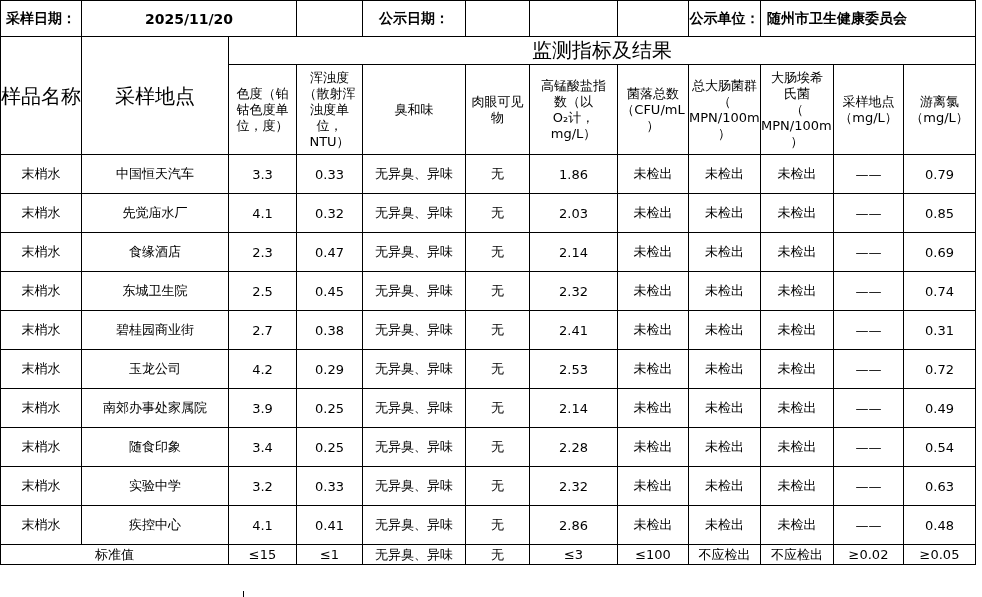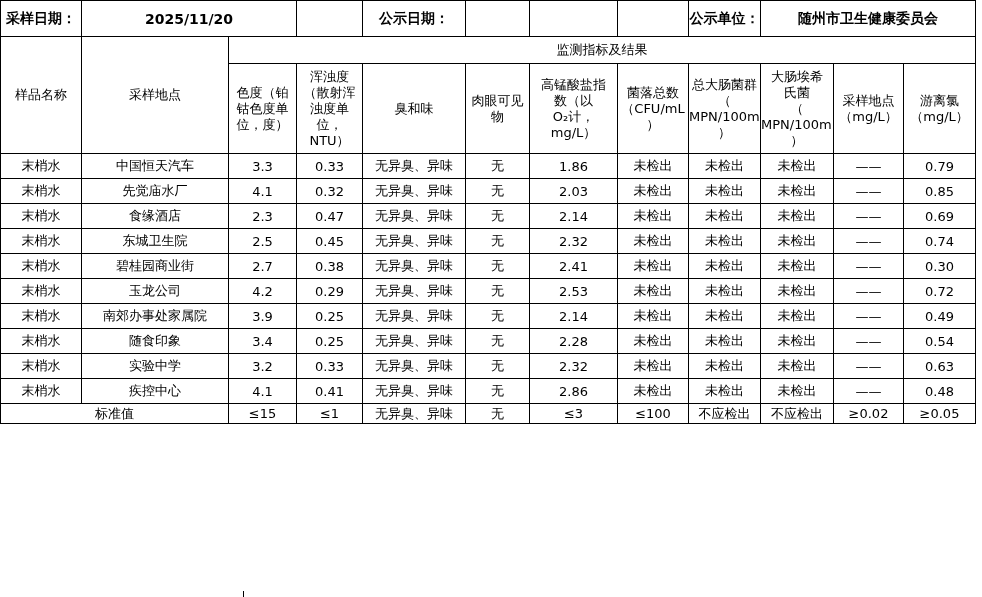--- a/index.html
+++ b/index.html
@@ -13,26 +13,26 @@
     font-size:21px;font-weight:bold;letter-spacing:4px;white-space:nowrap;
   }
   table.grid{
     border-collapse:collapse;table-layout:fixed;width:975px;
   }
   table.grid td, table.grid th{
     border:1px solid #000;padding:0;text-align:center;vertical-align:middle;
     overflow:hidden;font-weight:normal;
   }
   tr.info-row td{height:35px;font-size:14px;font-weight:bold;}
-  tr.info-row td.left{text-align:center;}
+  tr.info-row td.left{text-align:left;padding-left:6px;}
   tr.group-row{height:27px;}
-  tr.group-row th{font-size:13px;}
+  tr.group-row th{font-size:20px;}
   tr.header-row{height:90px;}
   tr.header-row th, th.rowspan-head{font-size:13px;line-height:16px;white-space:pre-line;}
-  tbody tr.data-row{height:25px;}
+  tbody tr.data-row{height:39px;}
   tbody td{font-size:13px;}
   tr.std-row{height:20px;}
   tr.std-row td{font-size:13px;}
   .grid-tick{position:absolute;left:243px;top:591px;width:1px;height:6px;background:#000;}
 </style>
 </head>
 <body>
 
 <div class="sheet">
 
@@ -166,21 +166,21 @@
           <td>碧桂园商业街</td>
           <td>2.7</td>
           <td>0.38</td>
           <td>无异臭、异味</td>
           <td>无</td>
           <td>2.41</td>
           <td>未检出</td>
           <td>未检出</td>
           <td>未检出</td>
           <td>——</td>
-          <td>0.30</td>
+          <td>0.31</td>
         </tr>
         <tr class="data-row">
           <td>末梢水</td>
           <td>玉龙公司</td>
           <td>4.2</td>
           <td>0.29</td>
           <td>无异臭、异味</td>
           <td>无</td>
           <td>2.53</td>
           <td>未检出</td>

